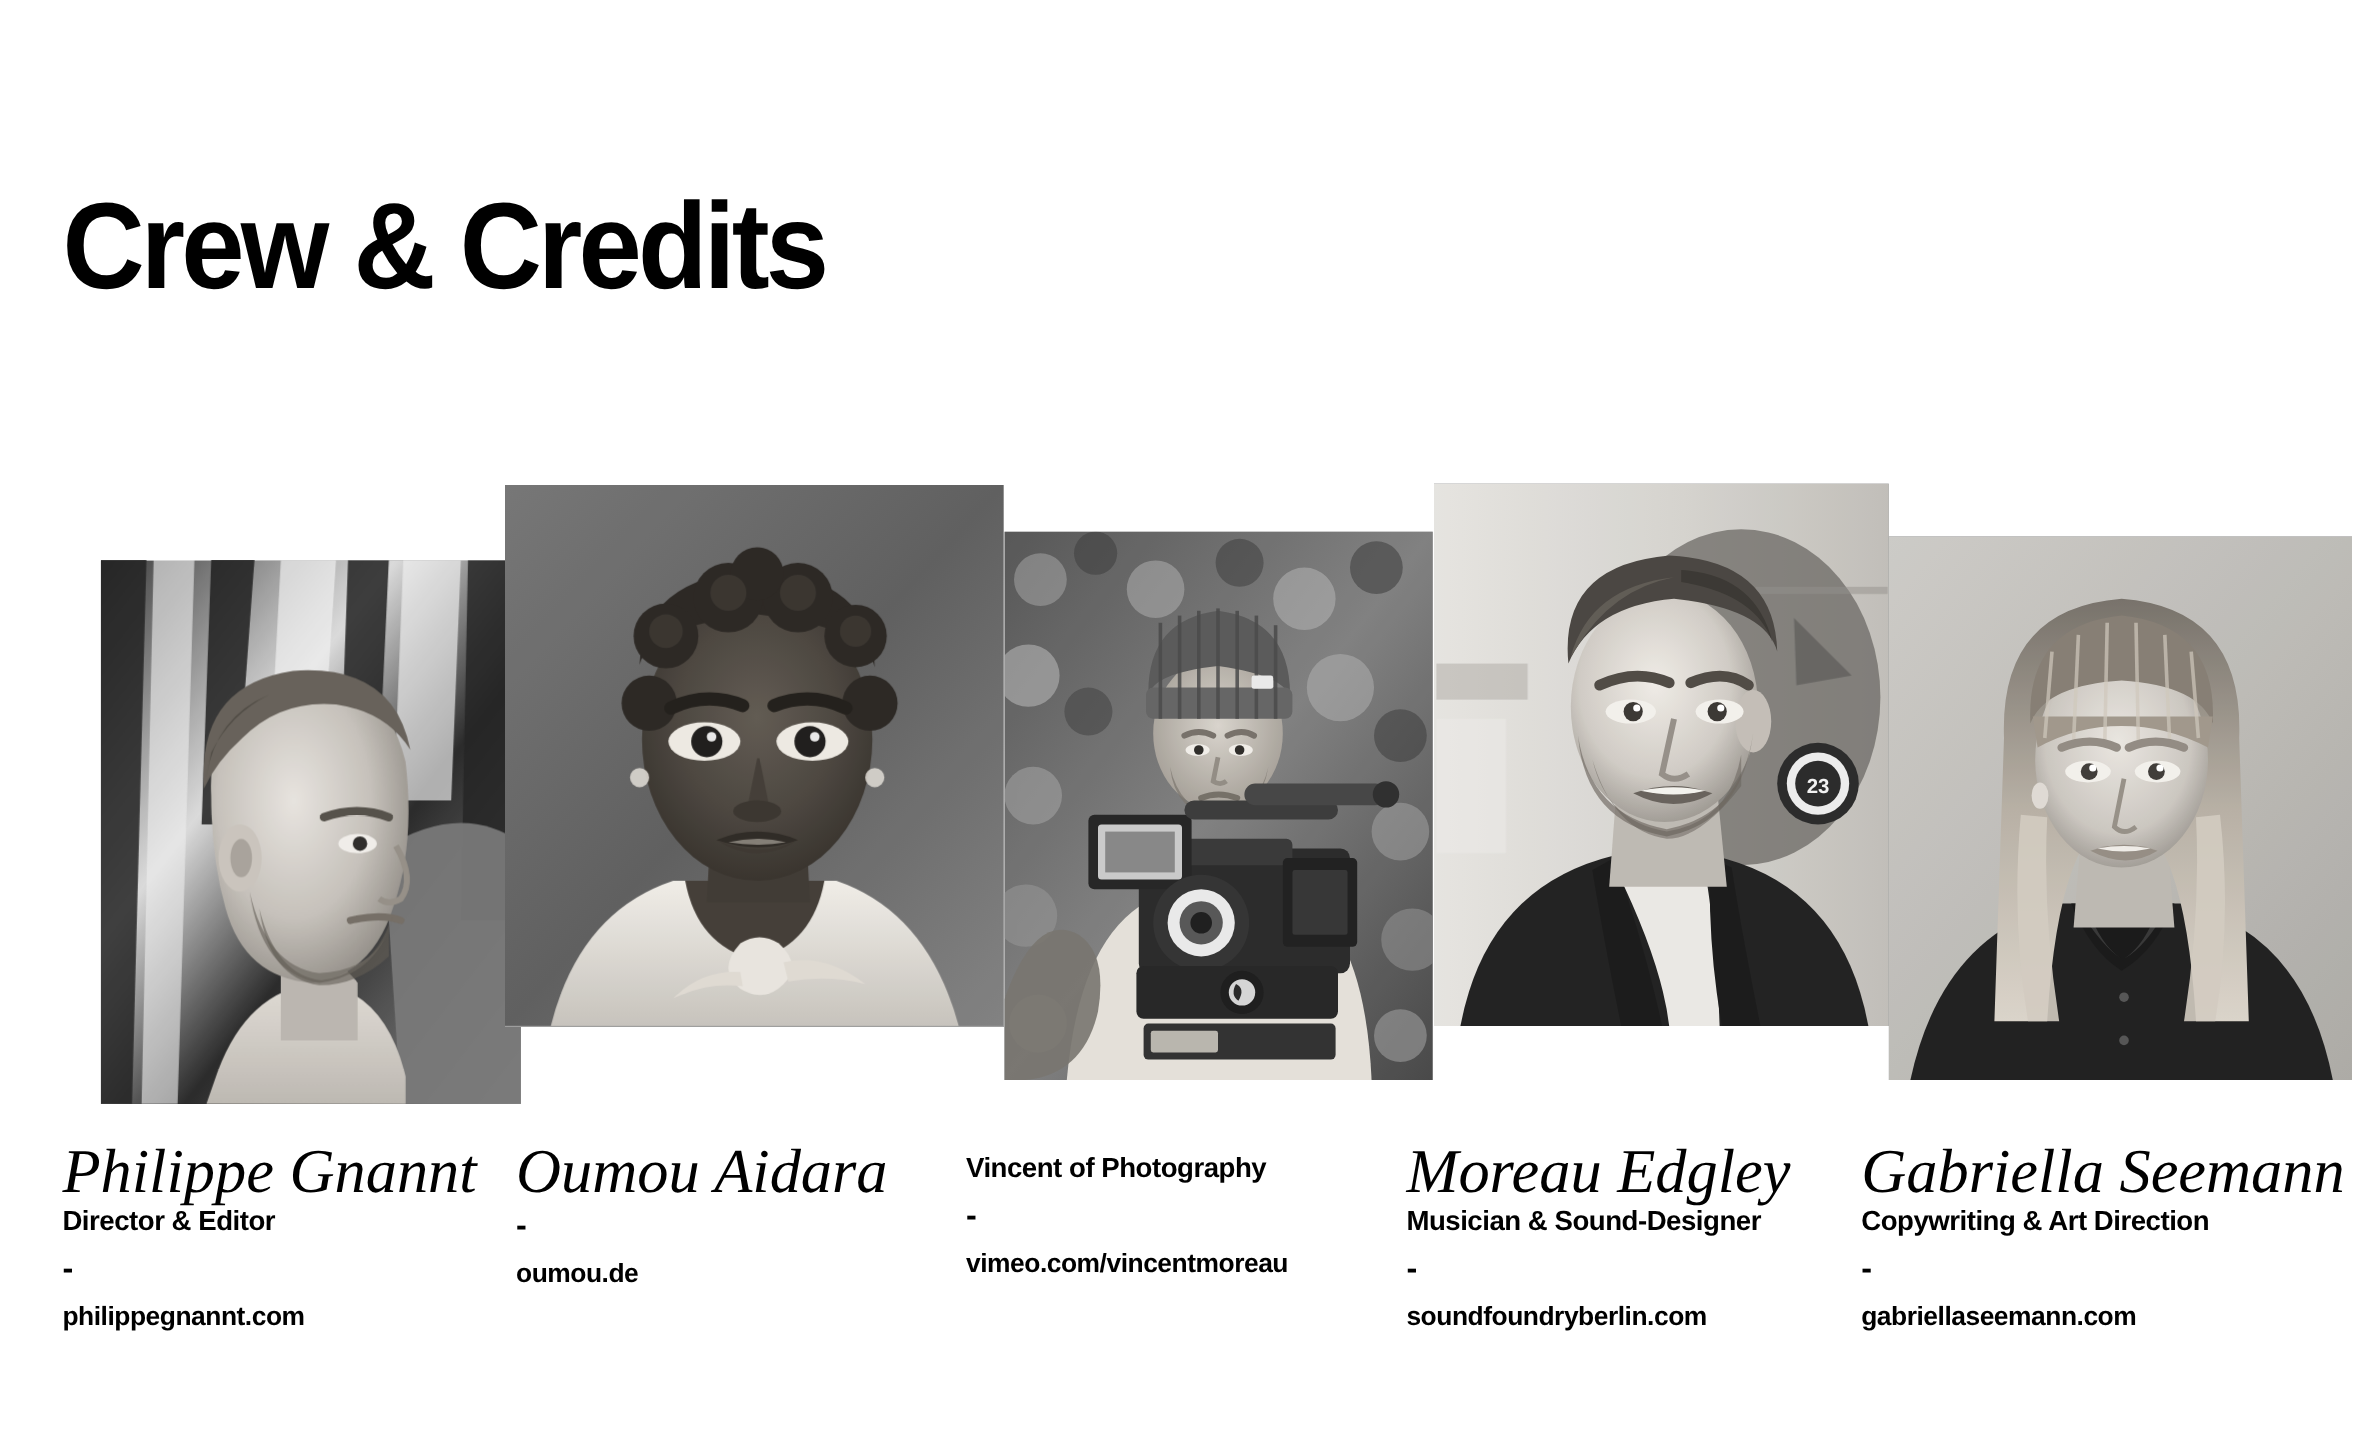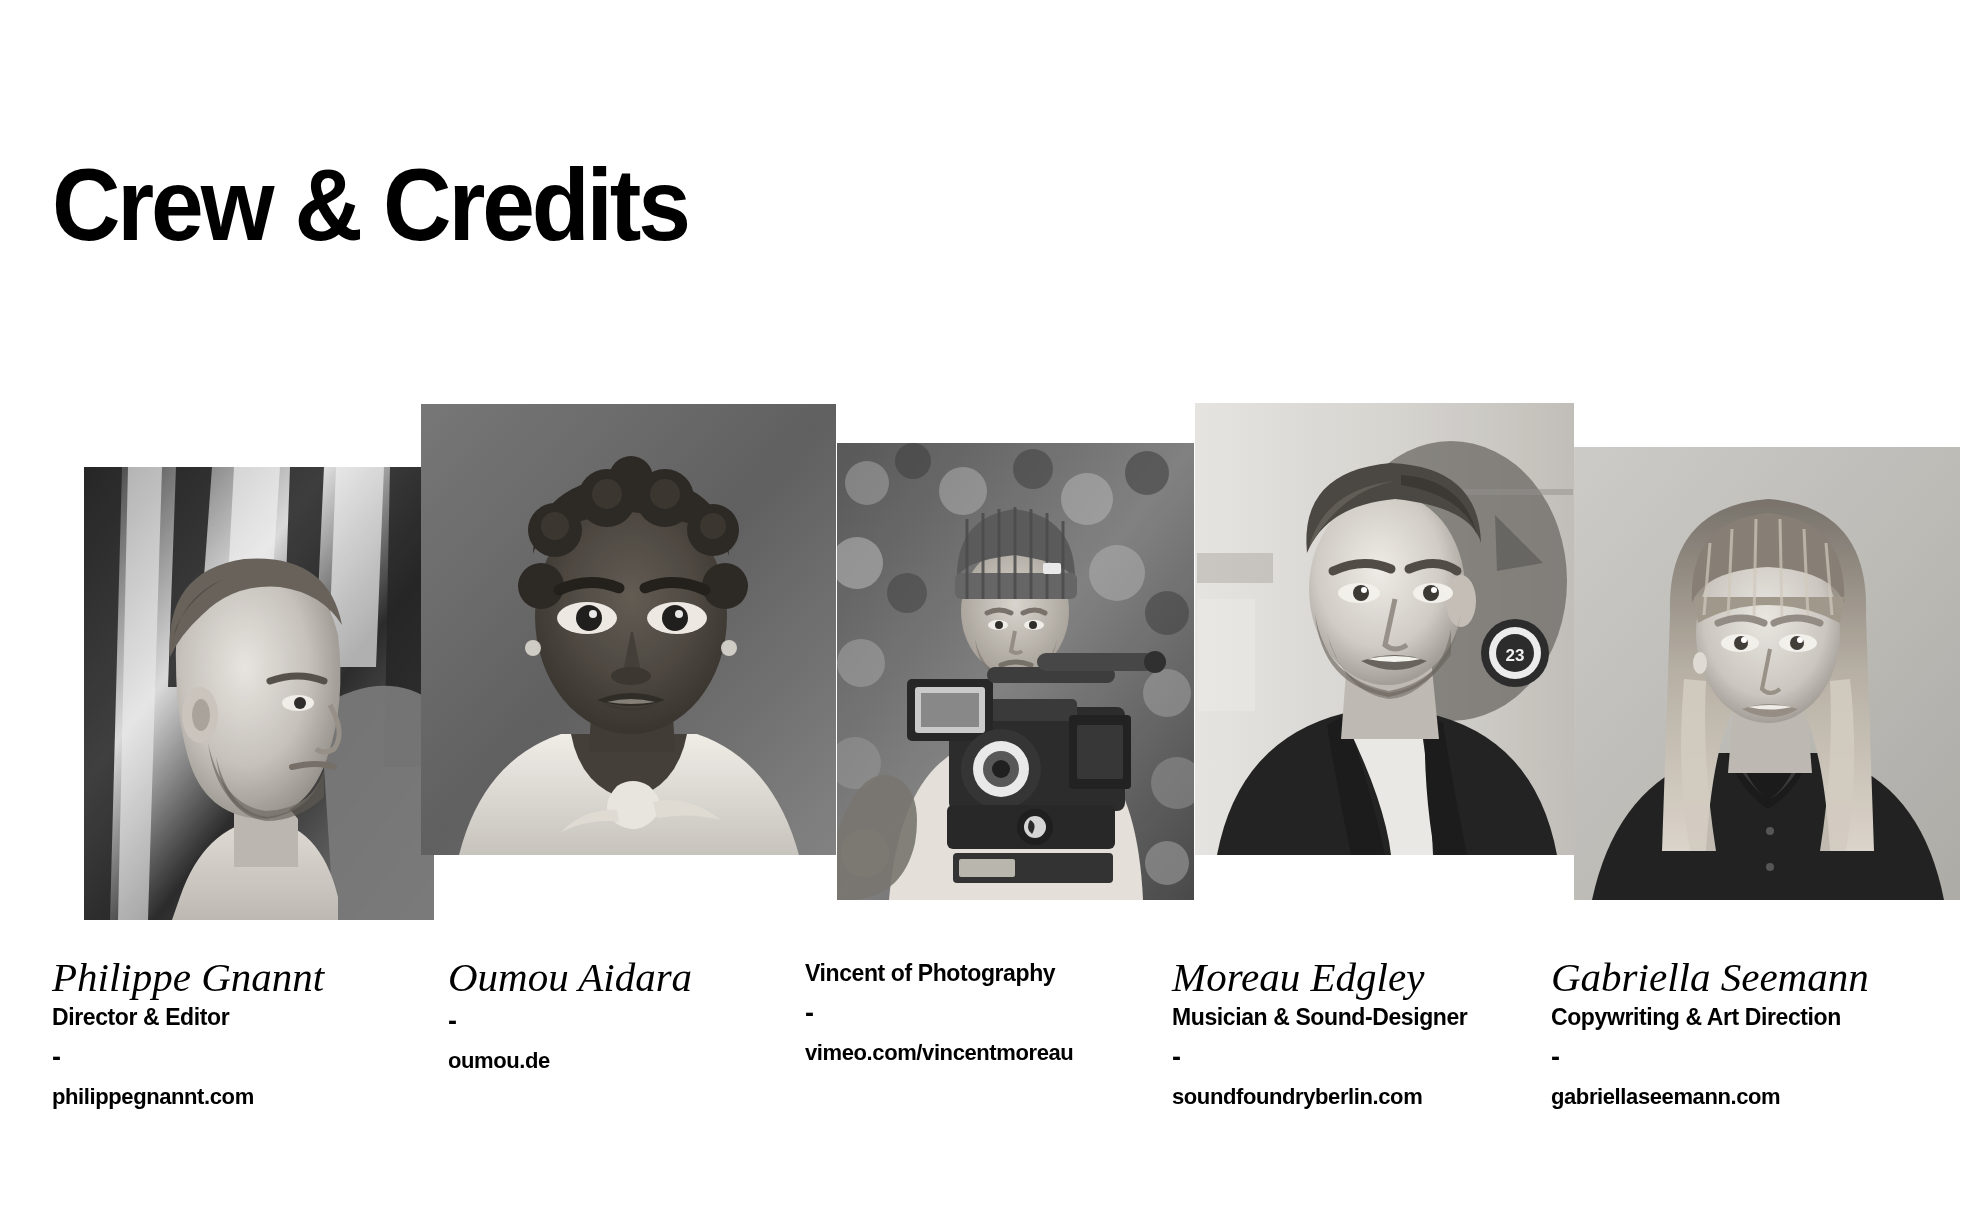--- a/index.html
+++ b/index.html
@@ -63,30 +63,30 @@
     top: 955px;
     width: 1964px;
     height: 200px;
   }
   .credit {
     position: absolute;
     top: 0;
     color: #000000;
   }
   .credit.c0 { left: 52px;   width: 360px; }
-  .credit.c1 { left: 448px;  width: 360px; }
+  .credit.c1 { left: 430px;  width: 360px; }
   .credit.c2 { left: 805px;  width: 350px; }
   .credit.c3 { left: 1172px; width: 360px; }
   .credit.c4 { left: 1551px; width: 380px; }
 
   .credit-name {
     font-family: "Liberation Serif", serif;
     font-style: italic;
     font-weight: normal;
-    font-size: 41px;
+    font-size: 52px;
     line-height: 44px;
     letter-spacing: 0px;
     white-space: nowrap;
   }
   .credit-role {
     font-family: "Liberation Sans", sans-serif;
     font-weight: bold;
     font-size: 23px;
     line-height: 36px;
     letter-spacing: -0.4px;

